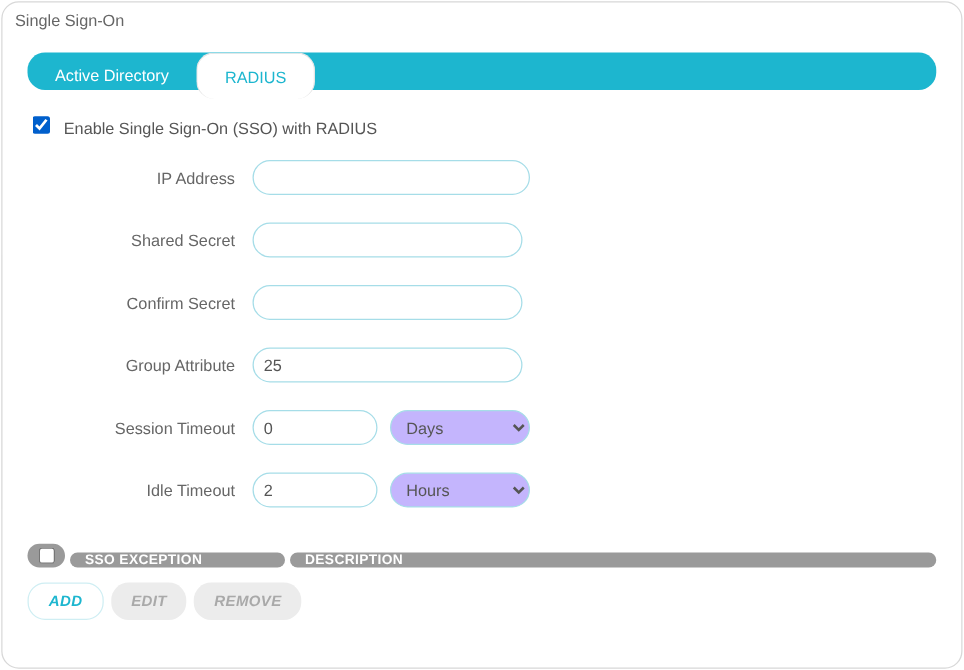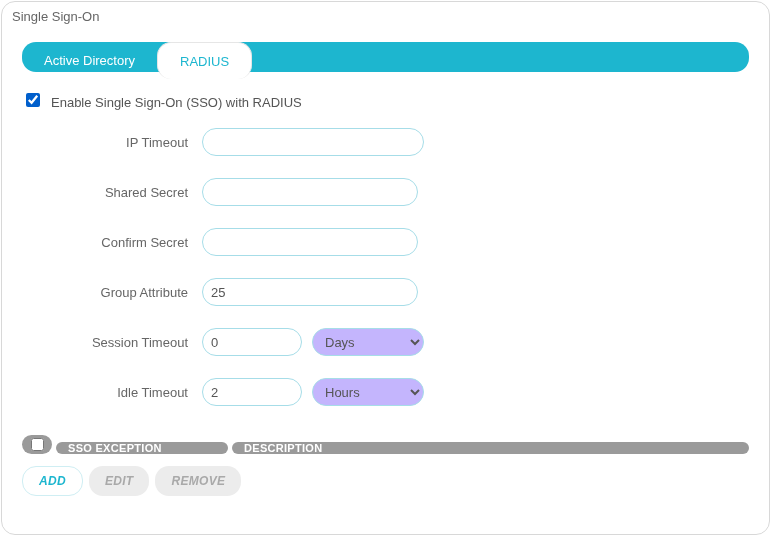--- a/index.html
+++ b/index.html
@@ -157,21 +157,21 @@
   </div>
 
   <div class="content">
 
     <div class="enable-row">
       <input type="checkbox" checked="" style="">
       <span>Enable Single Sign-On (SSO) with RADIUS</span>
     </div>
 
     <div class="form-row">
-      <div class="form-label">IP Timeout</div>
+      <div class="form-label">IP Address</div>
       <input class="txt w-ip" value="" style="">
     </div>
 
     <div class="form-row">
       <div class="form-label">Shared Secret</div>
       <input class="txt w-full" type="password" value="" style="">
     </div>
 
     <div class="form-row">
       <div class="form-label">Confirm Secret</div>

